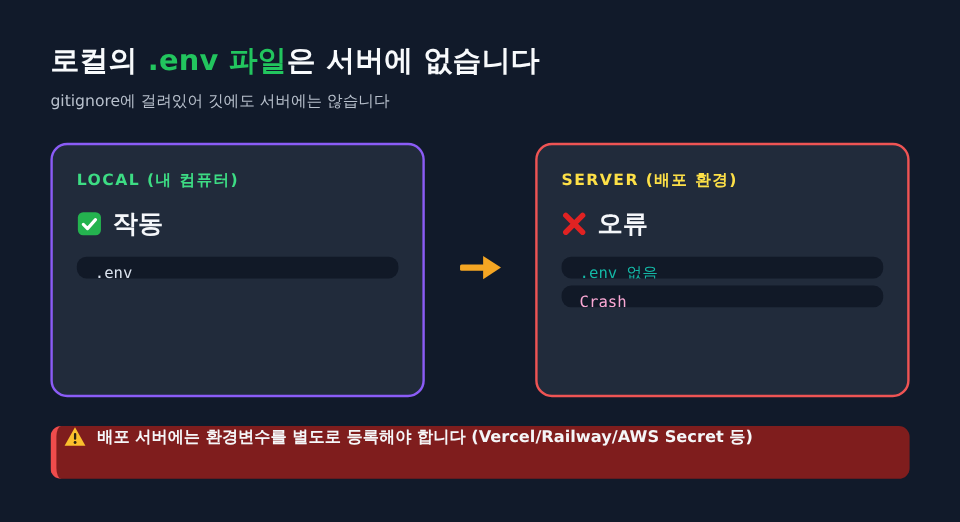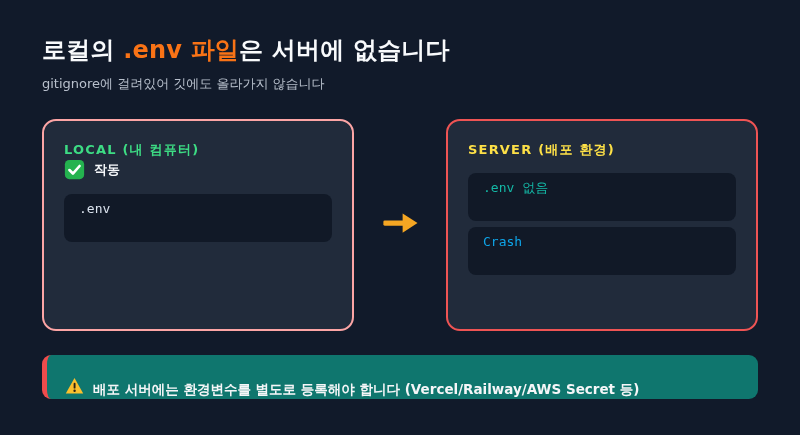--- a/index.html
+++ b/index.html
@@ -12,114 +12,115 @@
   }
   .container { padding: 34px 42px 0 42px; }
 
   
   .page-title {
     font-size: 24px;
     font-weight: bold;
     color: #f8fafc;
     letter-spacing: 0.2px;
   }
-  .page-title .hl { color: #f97316; }
+  .page-title .hl { color: #22c55e; }
   .page-subtitle {
     margin-top: 9px;
     font-size: 13px;
     color: #b8c0cc;
   }
 
   
   .panels-row {
     margin-top: 26px;
     display: flex;
     align-items: stretch;
   }
   .panel {
     width: 312px;
     height: 212px;
     border-radius: 14px;
     background: #212b3b;
     padding: 20px 20px 0 20px;
     flex: 0 0 auto;
   }
-  .panel.local { border: 2px solid #fca5a5; }
+  .panel.local { border: 2px solid #8b5cf6; }
   .panel.server { border: 2px solid #ef5454; }
 
   .panel-header {
     font-size: 13px;
     font-weight: bold;
     letter-spacing: 1.2px;
   }
   .panel.local .panel-header { color: #3ddc84; }
   .panel.server .panel-header { color: #fde047; }
 
   .status-row {
+    margin-top: 13px;
     display: flex;
     align-items: center;
     gap: 9px;
-    font-size: 13px;
+    font-size: 21px;
     font-weight: bold;
     color: #f5f7fa;
   }
   .status-row svg { display: block; }
 
   .code-list { margin-top: 14px; }
   .code-box {
-    height: 48px;
+    height: 18px;
     line-height: 30px;
     border-radius: 8px;
     background: #111927;
     padding: 0 15px;
     margin-bottom: 6px;
     font-family: "DejaVu Sans Mono", "Liberation Mono", monospace;
     font-size: 13px;
     white-space: nowrap;
     overflow: hidden;
   }
   .panel.local .code-box { color: #dbe3ee; }
   .panel.server .code-box { color: #14b8a6; }
-  .panel.server .code-box.dim { color: #0ea5e9; }
+  .panel.server .code-box.dim { color: #f9a8d4; }
 
   
   .arrow-cell {
     flex: 1 1 auto;
     display: flex;
     align-items: center;
     justify-content: center;
   }
 
   
   .banner {
     margin: 24px 42px 0 42px;
     height: 44px;
     border-radius: 9px;
-    background: #0f766e;
+    background: #7f1d1d;
     border-left: 5px solid #ef4c4c;
     display: flex;
-    align-items: flex-end;
+    align-items: flex-start;
     gap: 9px;
-    padding: 0 18px;
+    padding: 0 6px;
   }
   .banner-text {
     font-size: 13.5px;
     font-weight: bold;
     color: #f5f6f8;
   }
 </style>
 </head>
 <body>
 
 <div class="container">
 
   <div class="page-title">
     <span>로컬의 </span><span class="hl">.env 파일</span><span>은 서버에 없습니다</span>
   </div>
-  <div class="page-subtitle">gitignore에 걸려있어 깃에도 올라가지 않습니다</div>
+  <div class="page-subtitle">gitignore에 걸려있어 깃에도 서버에는 않습니다</div>
 
   <div class="panels-row">
 
     <div class="panel local">
       <div class="panel-header">LOCAL (내 컴퓨터)</div>
       <div class="status-row">
         <span>
           <svg width="21" height="21" viewBox="0 0 24 24">
             <rect x="1" y="1" width="22" height="22" rx="5" fill="#24b34f"></rect>
             <path d="M6.2 12.6 L10.2 16.6 L17.8 8.0" fill="none" stroke="#ffffff" stroke-width="3" stroke-linecap="round" stroke-linejoin="round"></path>
@@ -136,20 +137,28 @@
       <span>
         <svg width="42" height="26" viewBox="0 0 48 28">
           <rect x="5" y="11" width="24" height="6" rx="1.5" fill="#f5a623"></rect>
           <polygon points="27,3 44,14 27,25" fill="#f5a623"></polygon>
         </svg>
       </span>
     </div>
 
     <div class="panel server">
       <div class="panel-header">SERVER (배포 환경)</div>
+      <div class="status-row">
+        <span>
+          <svg width="21" height="21" viewBox="0 0 24 24">
+            <path d="M4 4 L20 20 M20 4 L4 20" stroke="#e02222" stroke-width="5.2" stroke-linecap="round"></path>
+          </svg>
+        </span>
+        <span>오류</span>
+      </div>
       <div class="code-list">
         <div class="code-box">.env 없음</div>
         <div class="code-box dim">Crash</div>
       </div>
     </div>
 
   </div>
 </div>
 
 <div class="banner">

